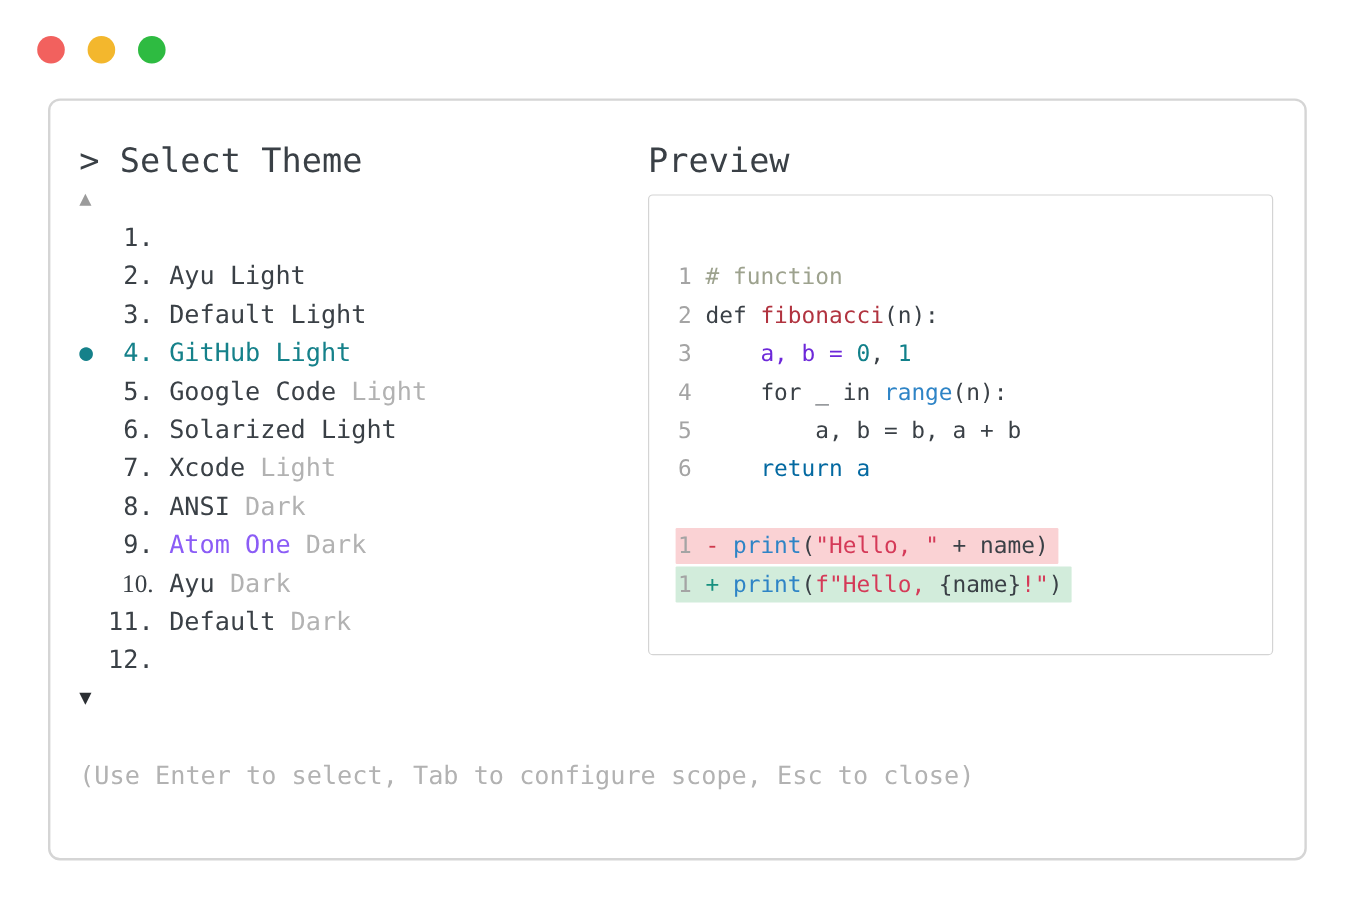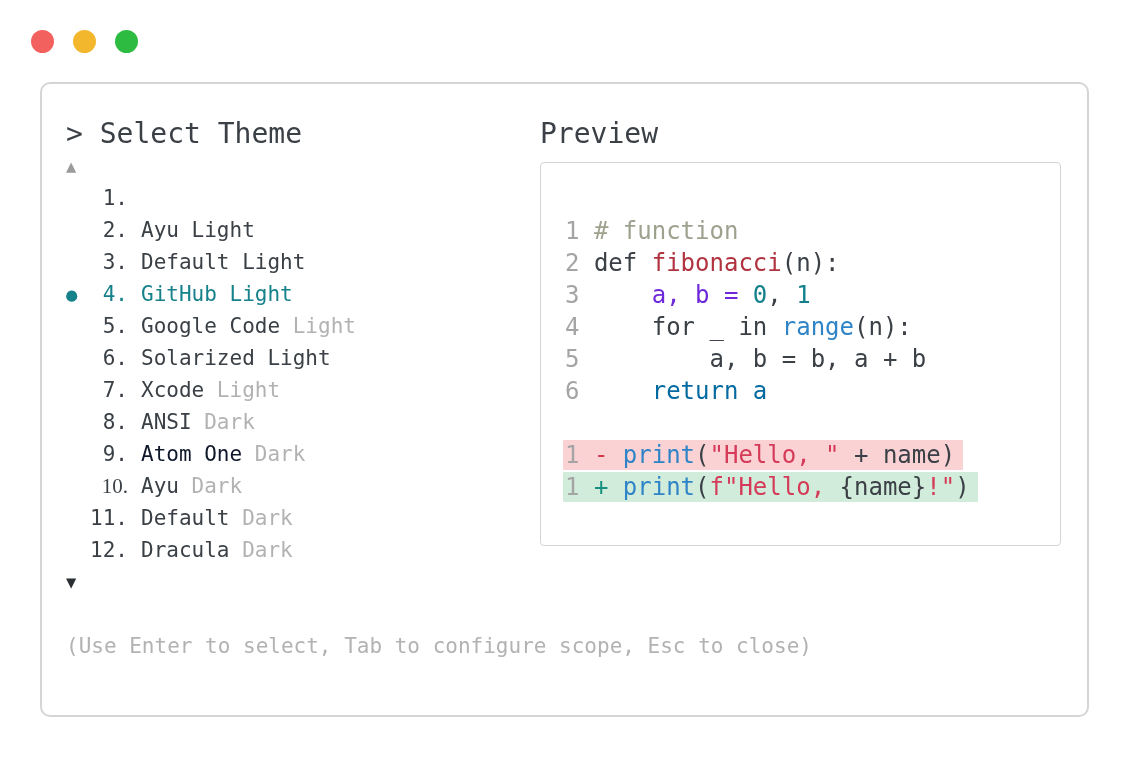--- a/index.html
+++ b/index.html
@@ -33,21 +33,21 @@
   .bullet { width: 24px; flex: 0 0 auto; font-size: 19px; }
   .tnum { width: 38px; flex: 0 0 auto; text-align: right; margin-right: 13px; }
   .help-line { margin-top: 32px; color: #b2b2b2; font-size: 21px; height: 32px; line-height: 32px; white-space: pre; }
   .preview-box {
     margin-top: 12px;
     width: 521px; height: 384px;
     border: 1.5px solid #d4d4d4; border-radius: 4px;
     padding: 52px 18px 40px 22px;
     overflow: hidden;
   }
-  .crow { height: 32px; line-height: 32px; font-size: 24px; white-space: pre; }
+  .crow { height: 32px; line-height: 32px; font-size: 19px; white-space: pre; }
   .cline { display: inline-block; padding: 0 8px 0 2px; border-radius: 1px; height: 30px; line-height: 30px; }
 </style>
 </head>
 <body>
 
 <div class="traffic-lights">
   <span class="light" style="background: rgb(242, 97, 94);"></span>
   <span class="light" style="background: rgb(243, 183, 45);"></span>
   <span class="light" style="background: rgb(46, 187, 65);"></span>
 </div>
@@ -59,24 +59,24 @@
     <div class="row scroll-arrow arrow-up">▲</div>
     <div>
         <div class="trow"><span class="bullet"></span><span class="tnum" style="color: rgb(58, 64, 70);">1.</span></div>
         <div class="trow"><span class="bullet"></span><span class="tnum" style="color: rgb(58, 64, 70);">2.</span><span><span style="color: rgb(58, 64, 70);">Ayu </span><span style="color: rgb(58, 64, 70);">Light</span></span></div>
         <div class="trow"><span class="bullet"></span><span class="tnum" style="color: rgb(58, 64, 70);">3.</span><span><span style="color: rgb(58, 64, 70);">Default </span><span style="color: rgb(58, 64, 70);">Light</span></span></div>
         <div class="trow"><span class="bullet" style="color: rgb(21, 129, 138);">●</span><span class="tnum" style="color: rgb(21, 129, 138);">4.</span><span><span style="color: rgb(21, 129, 138);">GitHub </span><span style="color: rgb(21, 129, 138);">Light</span></span></div>
         <div class="trow"><span class="bullet"></span><span class="tnum" style="color: rgb(58, 64, 70);">5.</span><span><span style="color: rgb(58, 64, 70);">Google Code </span><span style="color: rgb(178, 178, 178);">Light</span></span></div>
         <div class="trow"><span class="bullet"></span><span class="tnum" style="color: rgb(58, 64, 70);">6.</span><span><span style="color: rgb(58, 64, 70);">Solarized </span><span style="color: rgb(58, 64, 70);">Light</span></span></div>
         <div class="trow"><span class="bullet"></span><span class="tnum" style="color: rgb(58, 64, 70);">7.</span><span><span style="color: rgb(58, 64, 70); text-align: right;">Xcode </span><span style="color: rgb(178, 178, 178);">Light</span></span></div>
         <div class="trow"><span class="bullet"></span><span class="tnum" style="color: rgb(58, 64, 70);">8.</span><span><span style="color: rgb(58, 64, 70);">ANSI </span><span style="color: rgb(178, 178, 178);">Dark</span></span></div>
-        <div class="trow"><span class="bullet"></span><span class="tnum" style="color: rgb(58, 64, 70);">9.</span><span><span style="color: #0f172a;">Atom One </span><span style="color: rgb(178, 178, 178);">Dark</span></span></div>
+        <div class="trow"><span class="bullet"></span><span class="tnum" style="color: rgb(58, 64, 70);">9.</span><span><span style="color: #8b5cf6;">Atom One </span><span style="color: rgb(178, 178, 178);">Dark</span></span></div>
         <div class="trow"><span class="bullet"></span><span class="tnum" style="color: rgb(58, 64, 70); font-family: Liberation Serif, serif;">10.</span><span><span style="color: rgb(58, 64, 70);">Ayu </span><span style="color: rgb(178, 178, 178);">Dark</span></span></div>
         <div class="trow"><span class="bullet"></span><span class="tnum" style="color: rgb(58, 64, 70);">11.</span><span><span style="color: rgb(58, 64, 70);">Default </span><span style="color: rgb(178, 178, 178);">Dark</span></span></div>
-        <div class="trow"><span class="bullet"></span><span class="tnum" style="color: rgb(58, 64, 70);">12.</span><span><span style="color: rgb(58, 64, 70);">Dracula </span><span style="color: rgb(178, 178, 178);">Dark</span></span></div>
+        <div class="trow"><span class="bullet"></span><span class="tnum" style="color: rgb(58, 64, 70);">12.</span></div>
       </div>
     <div class="row scroll-arrow arrow-down">▼</div>
     <div class="help-line">(Use Enter to select, Tab to configure scope, Esc to close)</div>
   </div>
 
   <div class="col-right">
     <div class="panel-title">Preview</div>
     <div class="preview-box">
       <div>
           <div class="crow"><span class="cline"><span style="color: rgb(164, 164, 164);">1 </span><span style="color: rgb(157, 162, 142);"># function</span></span></div>

